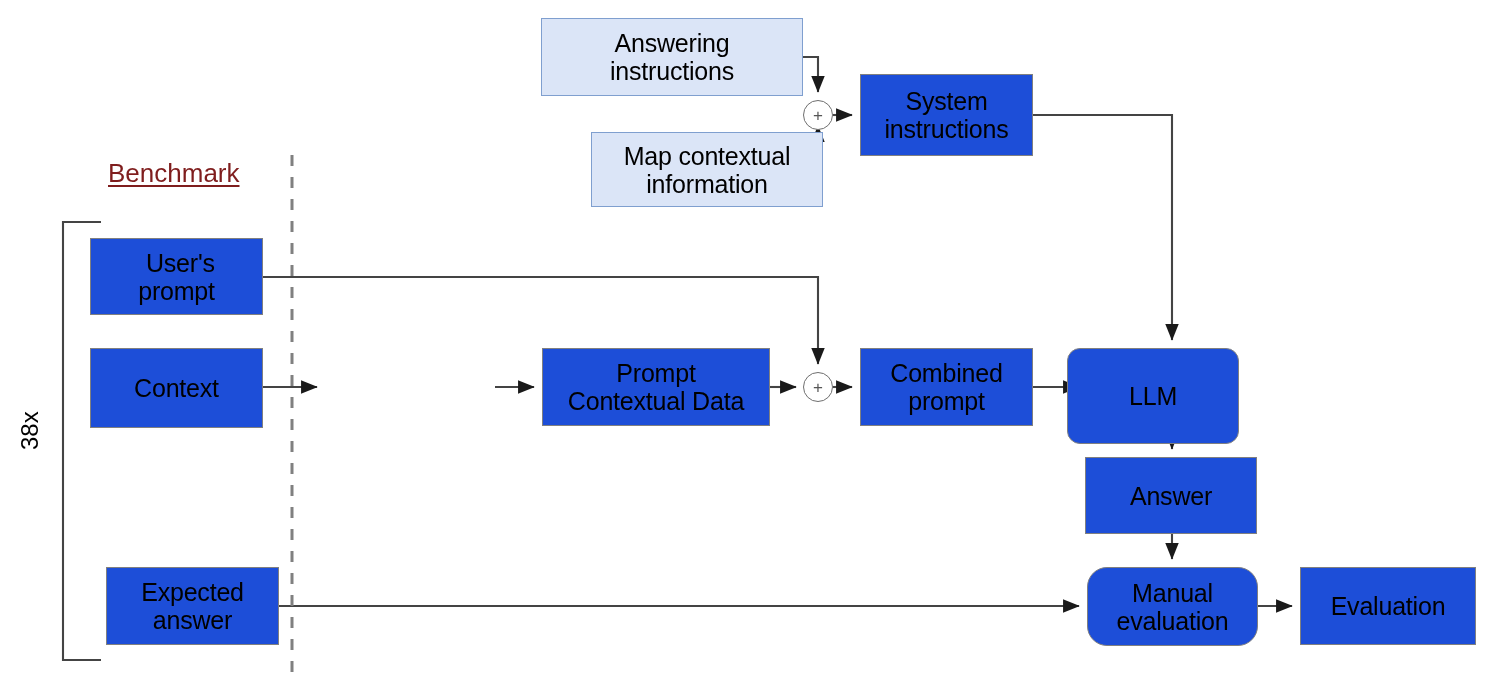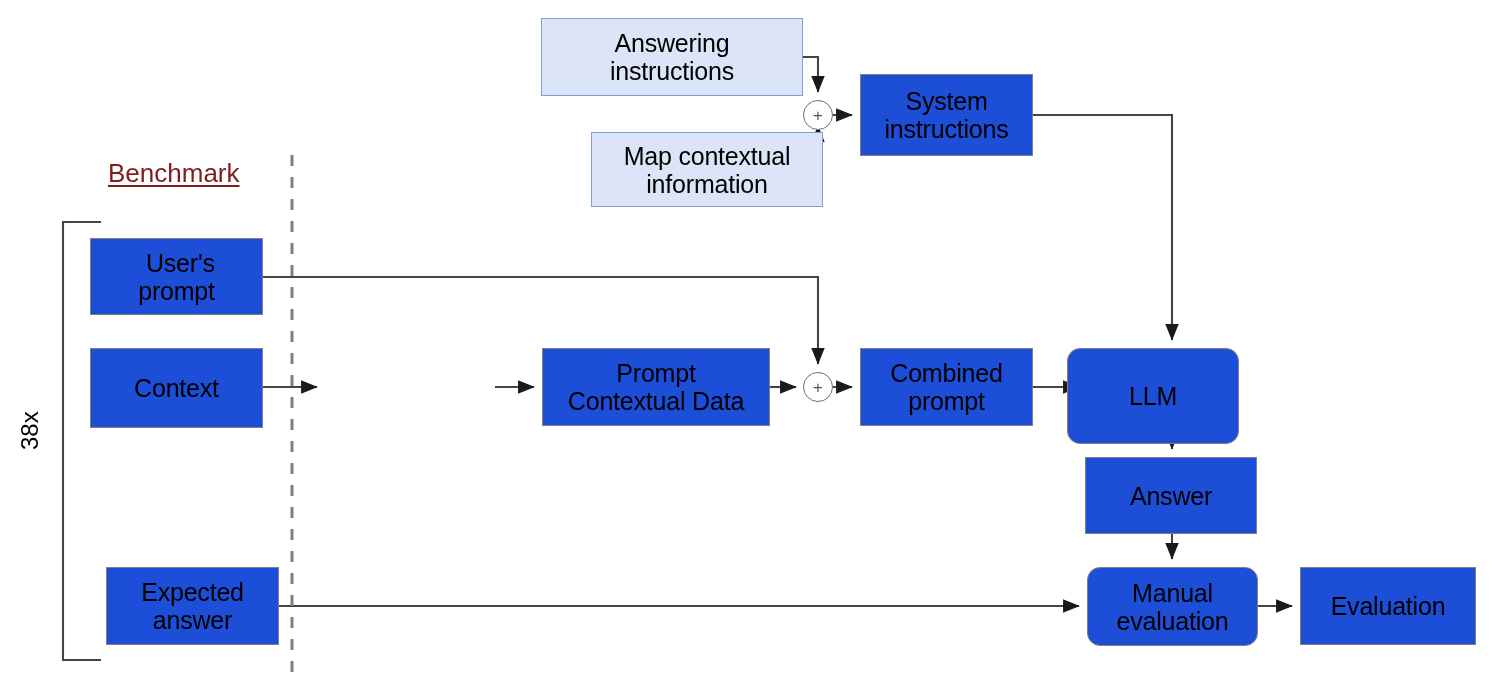--- a/index.html
+++ b/index.html
@@ -147,21 +147,21 @@
   <div class="node" style="left:542px; top:348px; width:228px; height:78px;">Prompt
 Contextual Data</div>
 
   <div class="node" style="left:860px; top:348px; width:173px; height:78px;">Combined
 prompt</div>
 
   <div class="node rounded" style="left:1067px; top:348px; width:172px; height:96px;">LLM</div>
 
   <div class="node" style="left:1085px; top:457px; width:172px; height:77px;">Answer</div>
 
-  <div class="node rounded" style="left:1087px; top:567px; width:171px; height:79px;">Manual
+  <div class="node rounded" style="left:1087px; top:567px; width:171px; height:79px;border-radius:20px;">Manual
 evaluation</div>
 
   <div class="node" style="left:1300px; top:567px; width:176px; height:78px;">Evaluation</div>
 
   <div class="node" style="left:90px; top:567px; width:173px; height:78px;margin-left:16px;">Expected
 answer</div>
 
   <div class="plus" style="left:803px; top:100px;">+</div>
 
   <div class="plus" style="left:803px; top:372px;">+</div>

